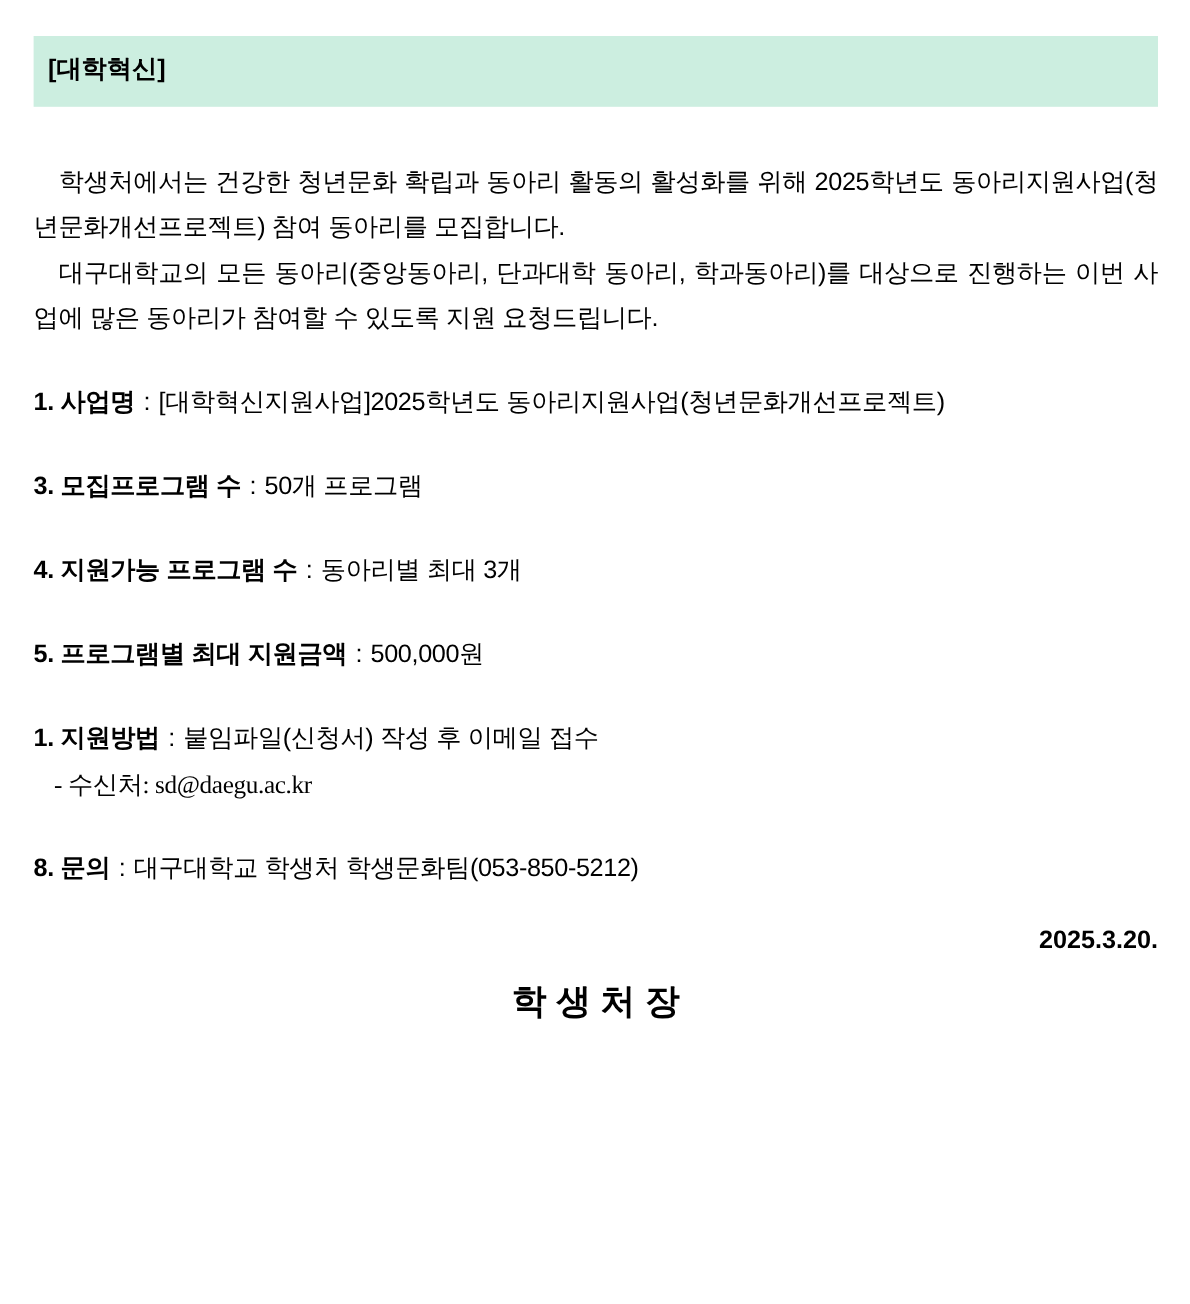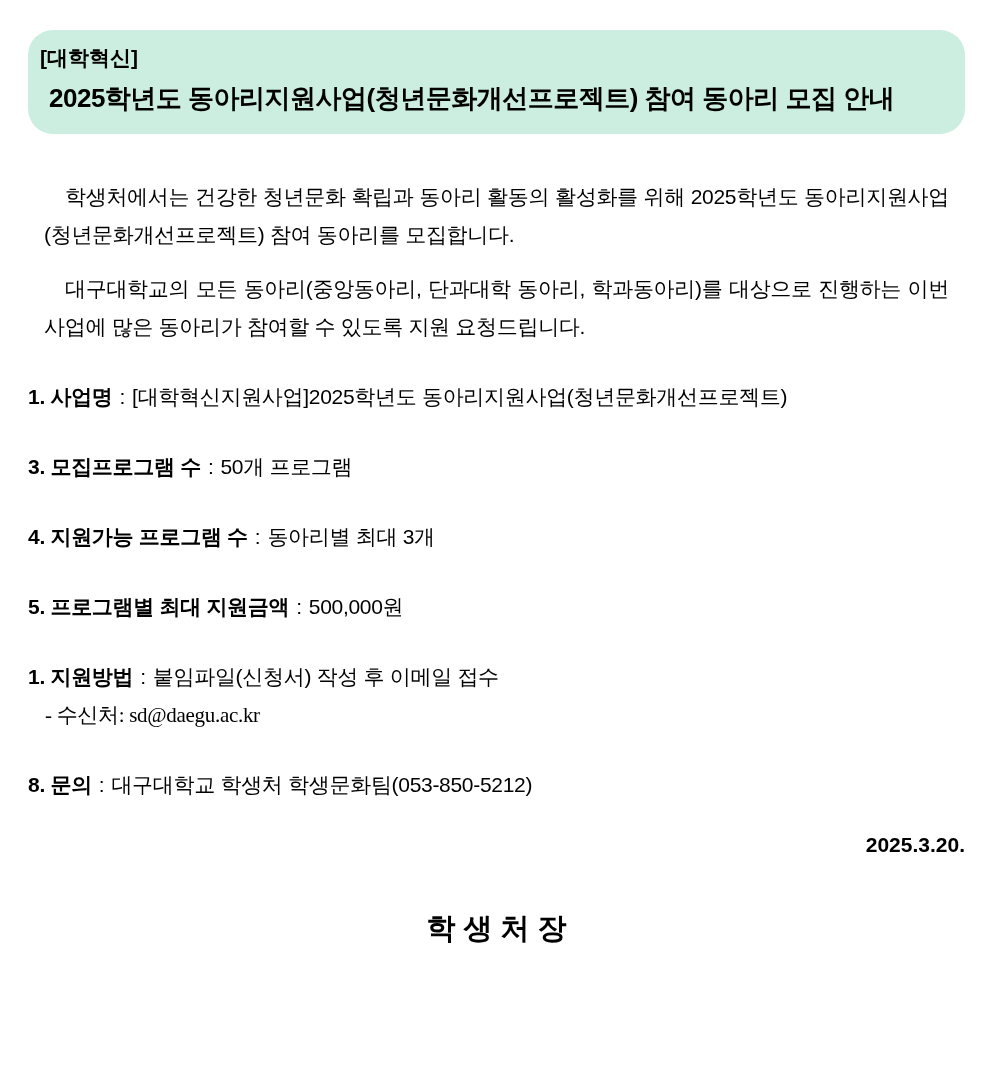--- a/index.html
+++ b/index.html
@@ -12,21 +12,20 @@
   .doc {
     width: 992px;
     min-height: 1087px;
     padding: 30px 27px 40px 28px;
   }
 
   
   .header {
     background: #cceee0;
     padding: 14px 12px 18px 12px;
-    border-radius: 25px;
   }
   .header-tag {
     font-size: 21px;
     font-weight: bold;
     line-height: 1.3;
   }
   .header-title {
     font-size: 26px;
     font-weight: bold;
     margin-top: 10px;
@@ -37,21 +36,21 @@
 
   
   .intro {
     margin-top: 44px;
     font-size: 21px;
     line-height: 38px;
     text-align: justify;
     word-break: break-all;
     letter-spacing: -0.3px;
   }
-  .intro p { margin: 16px; text-indent: 21px; }
+  .intro p { margin: 0; text-indent: 21px; }
 
   
   .items { margin-top: 0; }
   .item {
     margin-top: 32px;
     font-size: 21px;
     line-height: 38px;
     letter-spacing: -0.3px;
   }
   .item-label { font-weight: bold; }
@@ -59,34 +58,33 @@
   .item-sub { padding-left: 17px; font-family: Liberation Serif, serif; }
 
   
   .footer-date {
     margin-top: 29px;
     text-align: right;
     font-size: 21px;
     font-weight: bold;
   }
   .signature {
-    margin-top: 52px;
+    margin-top: 19px;
     text-align: center;
     font-size: 29px;
     font-weight: bold;
   }
 </style>
 </head>
 <body>
 
 <div class="doc">
 
   <div class="header">
     <div class="header-tag">[대학혁신]</div>
-    <div class="header-title">2025학년도 동아리지원사업(청년문화개선프로젝트) 참여 동아리 모집 안내</div>
   </div>
 
   <div class="intro">
     <p>학생처에서는 건강한 청년문화 확립과 동아리 활동의 활성화를 위해 2025학년도 동아리지원사업(청년문화개선프로젝트) 참여 동아리를 모집합니다.</p>
     <p>대구대학교의 모든 동아리(중앙동아리, 단과대학 동아리, 학과동아리)를 대상으로 진행하는 이번 사업에 많은 동아리가 참여할 수 있도록 지원 요청드립니다.</p>
   </div>
 
   <div class="items">
 
     <div class="item">

